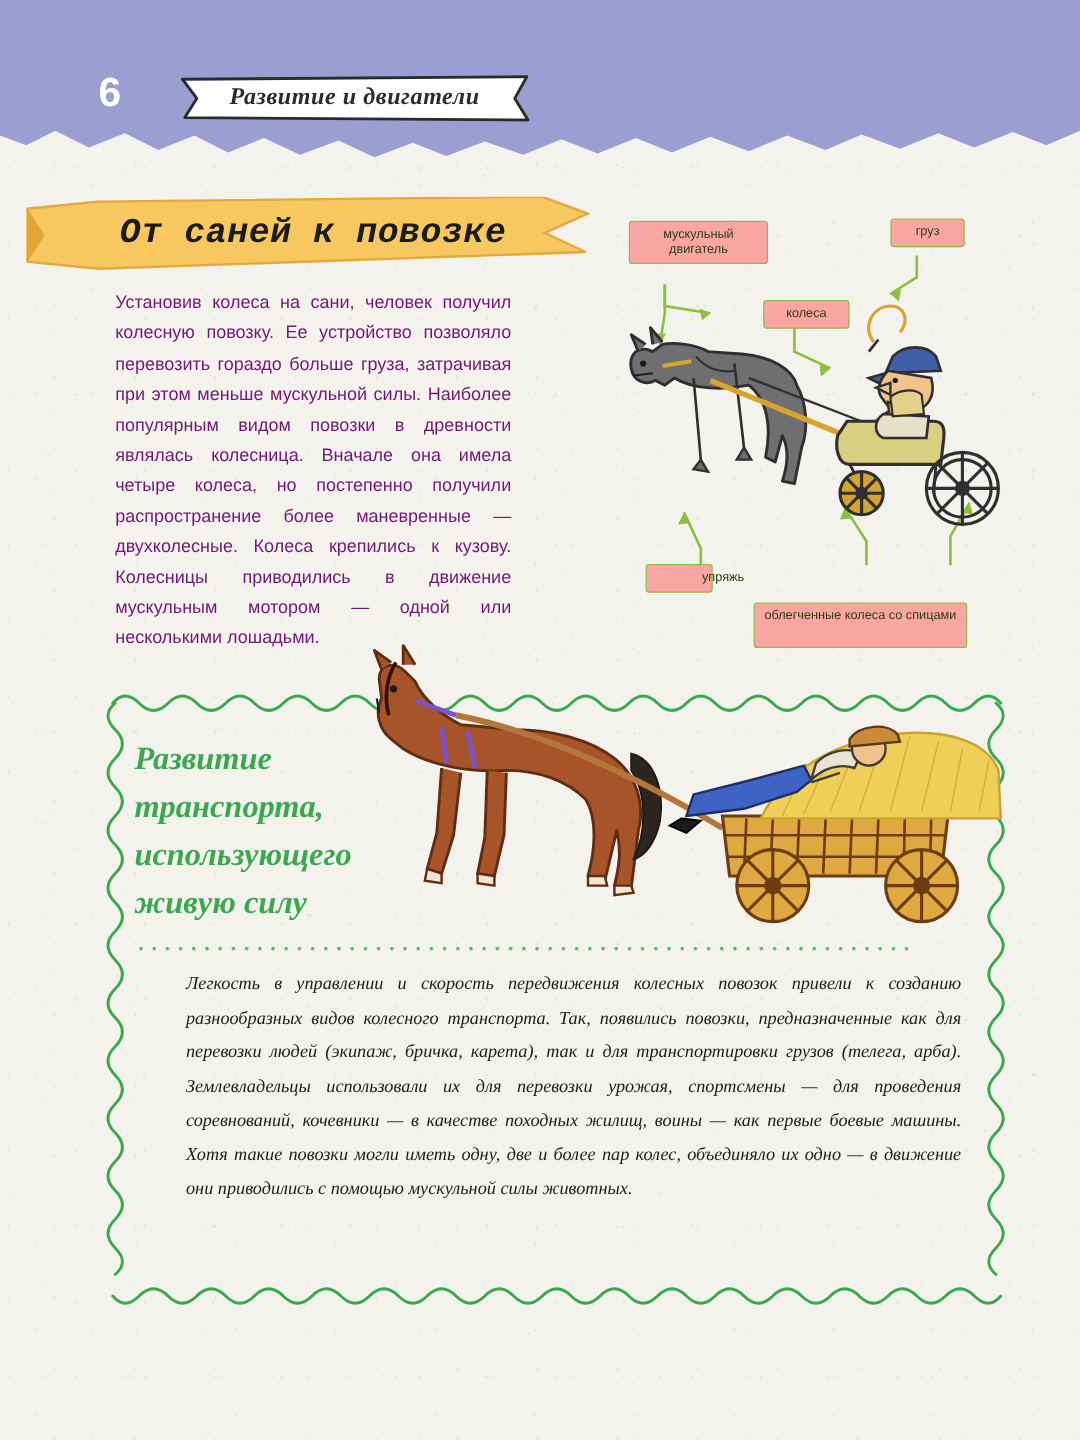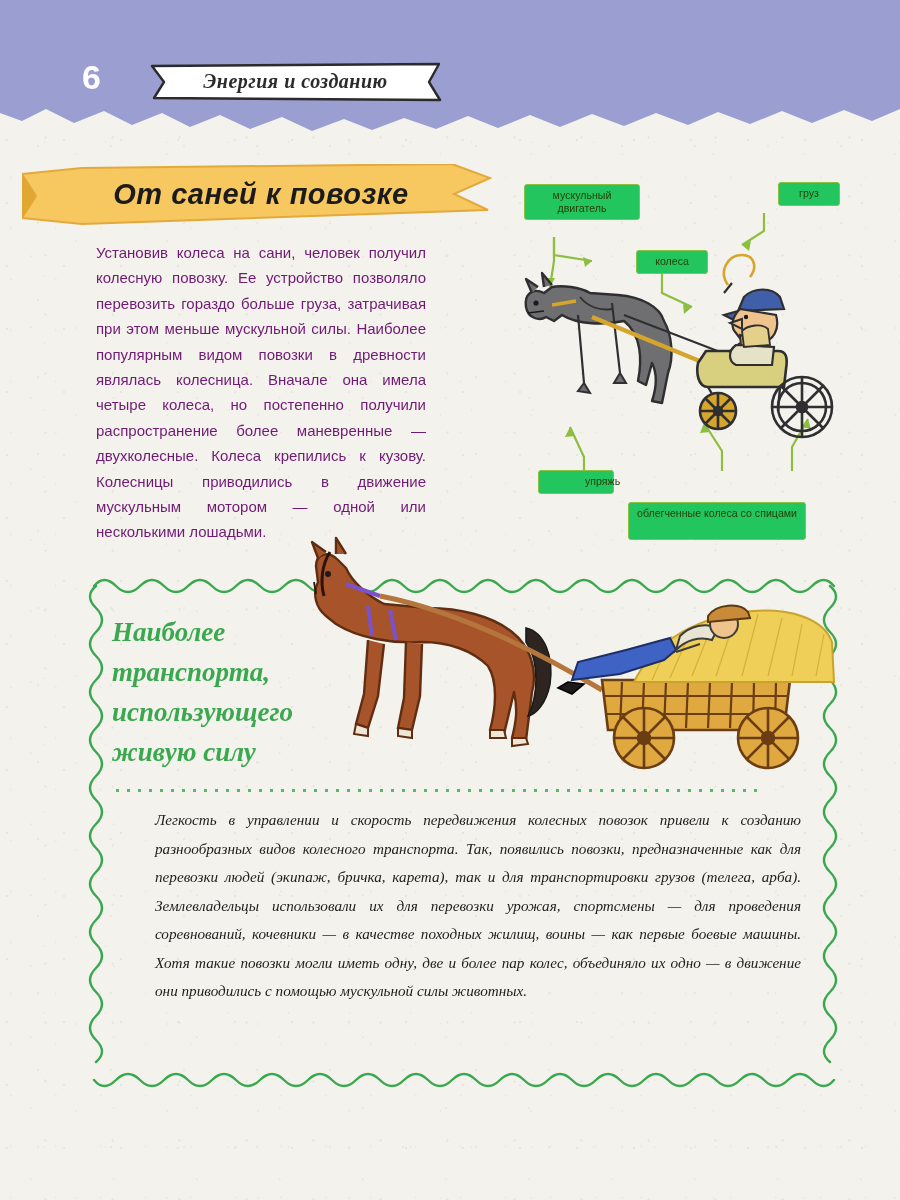--- a/index.html
+++ b/index.html
@@ -46,37 +46,37 @@
   .chapter-label{
     position:absolute;left:168px;top:70px;width:255px;
     font-family:"Liberation Serif", serif;
     font-style:italic;font-weight:bold;font-size:20px;color:#2b2b2b;
     letter-spacing:.5px;text-align:center;
   }
   
   .title-banner{position:absolute;left:22px;top:164px;width:470px;height:64px;}
   .title-text{
     position:absolute;left:86px;top:178px;width:350px;
-    font-family:Liberation Sans, sans-serif;
+    font-family:Liberation Mono, monospace;
     font-weight:bold;font-style:italic;font-size:29px;color:#1b1b1b;
     text-align:center;letter-spacing:.5px;
   }
   
   .intro-text{
     position:absolute;left:96px;top:240px;width:330px;
     font-size:15px;line-height:25.4px;color:#701a75;
     text-align:justify;
     font-family:"Liberation Sans", sans-serif;
   }
   
   .chariot-fig{position:absolute;left:492px;top:175px;width:400px;height:360px;}
   
   .callout{
     position:absolute;
-    background:#22c55e;border:1.6px solid #8cbe3f;border-radius:3px;
+    background:#fca5a5;border:1.6px solid #8cbe3f;border-radius:3px;
     color:#24410a;font-size:10.6px;line-height:13px;text-align:center;
     padding:4px 6px;box-sizing:border-box;
     font-family:"Liberation Sans", sans-serif;
   }
   
   .note-frame{position:absolute;left:88px;top:568px;width:750px;height:530px;}
   .note-title{
     position:absolute;left:112px;top:612px;width:270px;
     font-family:"Liberation Serif", serif;
     font-style:italic;font-weight:bold;font-size:27px;line-height:40px;
@@ -107,21 +107,21 @@
       <path d="M0,0 L0,14 L22,22 L46,10 L74,24 L104,12 L132,26 L162,14 L190,28 L220,16 L250,30 L282,18 L312,32 L344,20 L372,31 L404,19 L436,30 L468,17 L498,29 L530,16 L560,28 L592,15 L624,27 L656,14 L688,26 L718,13 L750,25 L782,12 L812,24 L844,11 L872,22 L900,10 L900,0 Z" fill="#9b9ed1"></path>
       <path d="M0,14 L22,22 L46,10 L74,24 L104,12 L132,26 L162,14 L190,28 L220,16 L250,30 L282,18 L312,32 L344,20 L372,31 L404,19 L436,30 L468,17 L498,29 L530,16 L560,28 L592,15 L624,27 L656,14 L688,26 L718,13 L750,25 L782,12 L812,24 L844,11 L872,22 L900,10 L900,34 L0,34 Z" fill="#f4f2ec"></path>
     </svg>
   </div>
 
   <div class="page-number">6</div>
 
   <svg class="chapter-ribbon" viewBox="0 0 295 40">
     <path d="M4,4 L291,2 L281,20 L292,38 L6,36 L16,20 Z" fill="#ffffff" stroke="#2b2b2b" stroke-width="2.4" stroke-linejoin="round"></path>
   </svg>
-  <div class="chapter-label">Энергия и созданию</div>
+  <div class="chapter-label">Развитие и двигатели</div>
 
   <svg class="title-banner" viewBox="0 0 470 64">
     <path d="M0,10 L60,4 L430,0 L468,14 L432,30 L466,46 L60,60 L0,54 L14,32 Z" fill="#f7c760" stroke="#e3a93a" stroke-width="2"></path>
     <path d="M0,10 L14,32 L0,54 L-6,32 Z" fill="#e0a733"></path>
   </svg>
   <div class="title-text">От саней к повозке</div>
 
   <div class="intro-text">Установив колеса на сани, человек получил колесную повозку. Ее устройство позволяло перевозить гораздо больше груза, затрачивая при этом меньше мускульной силы. Наиболее популярным видом повозки в древности являлась колесница. Вначале она имела четыре колеса, но постепенно получили распространение более маневренные — двухколесные. Колеса крепились к кузову. Колесницы приводились в движение мускульным мотором — одной или несколькими лошадьми.</div>
 
   <svg class="chariot-fig" viewBox="0 0 400 360">
@@ -183,33 +183,33 @@
       <path d="M248,168 L238,176 L242,186" fill="none" stroke="#2f2f31" stroke-width="2.2"></path>
       <path d="M244,170 C236,176 236,186 244,190 L280,190 L282,172 Z" fill="#e6e2c8" stroke="#2f2f31" stroke-width="2.2"></path>
       <path d="M236,110 C226,96 236,80 250,80 C262,80 266,92 258,102" fill="none" stroke="#d6a52c" stroke-width="2.6"></path>
       <path d="M232,118 L240,108" stroke="#2f2f31" stroke-width="2.2"></path>
     </g>
 
     <path d="M250,156 C256,150 270,148 276,154 L278,170 L252,172 Z" fill="#e4d08b" stroke="#2f2f31" stroke-width="1.8"></path>
   </svg>
 
   <div class="callout" style="left:524px;top:184px;width:116px;height:36px;">мускульный двигатель</div>
-  <div class="callout" style="left:742px;top:182px;width:62px;height:24px;margin-left:36px;">груз</div>
+  <div class="callout" style="left:742px;top:182px;width:62px;height:24px;">груз</div>
   <div class="callout" style="left:636px;top:250px;width:72px;height:24px;">колеса</div>
-  <div class="callout" style="left:538px;top:470px;width:76px;height:24px;padding-left:46px;">упряжь</div>
+  <div class="callout" style="left:538px;top:470px;width:56px;height:24px;padding-left:46px;">упряжь</div>
   <div class="callout" style="left:628px;top:466px;width:178px;height:38px;margin-top:36px;">облегченные колеса со спицами</div>
 
   <svg class="note-frame" viewBox="0 0 750 530" preserveAspectRatio="none">
     <path d="M6,18 q10,-12 22,0 q12,12 24,0 q12,-12 24,0 q12,12 24,0 q12,-12 24,0 q12,12 24,0 q12,-12 24,0 q12,12 24,0 q12,-12 24,0 q12,12 24,0 q12,-12 24,0 q12,12 24,0 q12,-12 24,0 q12,12 24,0 q12,-12 24,0 q12,12 24,0 q12,-12 24,0 q12,12 24,0 q12,-12 24,0 q12,12 24,0 q12,-12 24,0 q12,12 24,0 q12,-12 24,0 q12,12 24,0 q12,-12 24,0 q12,12 24,0 q12,-12 24,0 q12,12 24,0 q12,-12 24,0 q12,12 24,0 q12,-12 22,0" fill="none" stroke="#3aa84f" stroke-width="2.4" stroke-linecap="round"></path>
     <path d="M6,512 q10,12 22,0 q12,-12 24,0 q12,12 24,0 q12,-12 24,0 q12,12 24,0 q12,-12 24,0 q12,12 24,0 q12,-12 24,0 q12,12 24,0 q12,-12 24,0 q12,12 24,0 q12,-12 24,0 q12,12 24,0 q12,-12 24,0 q12,12 24,0 q12,-12 24,0 q12,12 24,0 q12,-12 24,0 q12,12 24,0 q12,-12 24,0 q12,12 24,0 q12,-12 24,0 q12,12 24,0 q12,-12 24,0 q12,12 24,0 q12,-12 24,0 q12,12 24,0 q12,-12 24,0 q12,12 24,0 q12,-12 24,0 q12,12 22,0" fill="none" stroke="#3aa84f" stroke-width="2.4" stroke-linecap="round"></path>
     <path d="M8,18 q-12,10 0,22 q12,12 0,24 q-12,12 0,24 q12,12 0,24 q-12,12 0,24 q12,12 0,24 q-12,12 0,24 q12,12 0,24 q-12,12 0,24 q12,12 0,24 q-12,12 0,24 q12,12 0,24 q-12,12 0,24 q12,12 0,24 q-12,12 0,24 q12,12 0,24 q-12,12 0,24 q12,12 0,24 q-12,12 0,24 q12,12 0,22" fill="none" stroke="#3aa84f" stroke-width="2.4" stroke-linecap="round"></path>
     <path d="M742,18 q12,10 0,22 q-12,12 0,24 q12,12 0,24 q-12,12 0,24 q12,12 0,24 q-12,12 0,24 q12,12 0,24 q-12,12 0,24 q12,12 0,24 q-12,12 0,24 q12,12 0,24 q-12,12 0,24 q12,12 0,24 q-12,12 0,24 q12,12 0,24 q-12,12 0,24 q12,12 0,24 q-12,12 0,24 q12,12 0,24 q-12,12 0,22" fill="none" stroke="#3aa84f" stroke-width="2.4" stroke-linecap="round"></path>
   </svg>
 
-  <div class="note-title">Наиболее транспорта, использующего живую силу</div>
+  <div class="note-title">Развитие транспорта, использующего живую силу</div>
 
   <svg class="horse-cart-fig" viewBox="0 0 566 262">
 
     <g>
       <path d="M66,36 C56,26 44,30 44,42 L46,58 C40,70 44,84 54,92 L64,100 C86,114 120,120 150,118 C176,118 200,126 216,142 C226,158 224,184 218,206 L232,210 L242,168 C246,186 244,198 240,214 L254,216 L260,168 C266,146 258,122 240,108 C220,92 188,84 156,84 L112,80 C96,72 80,58 74,44 Z" fill="#a8542a" stroke="#5f2d12" stroke-width="2.4" stroke-linejoin="round"></path>
       <path d="M46,34 L40,18 L54,28 M64,30 L64,14 L74,30" fill="#a8542a" stroke="#5f2d12" stroke-width="2.4" stroke-linejoin="round"></path>
       <path d="M58,28 C50,40 48,58 52,72" fill="none" stroke="#2d1206" stroke-width="3"></path>
       <circle cx="56" cy="50" r="3" fill="#1b1b1b"></circle>
       <path d="M42,58 L44,70" stroke="#1b1b1b" stroke-width="1.8"></path>
       <path d="M74,60 L108,72" stroke="#7b52c9" stroke-width="4"></path>

